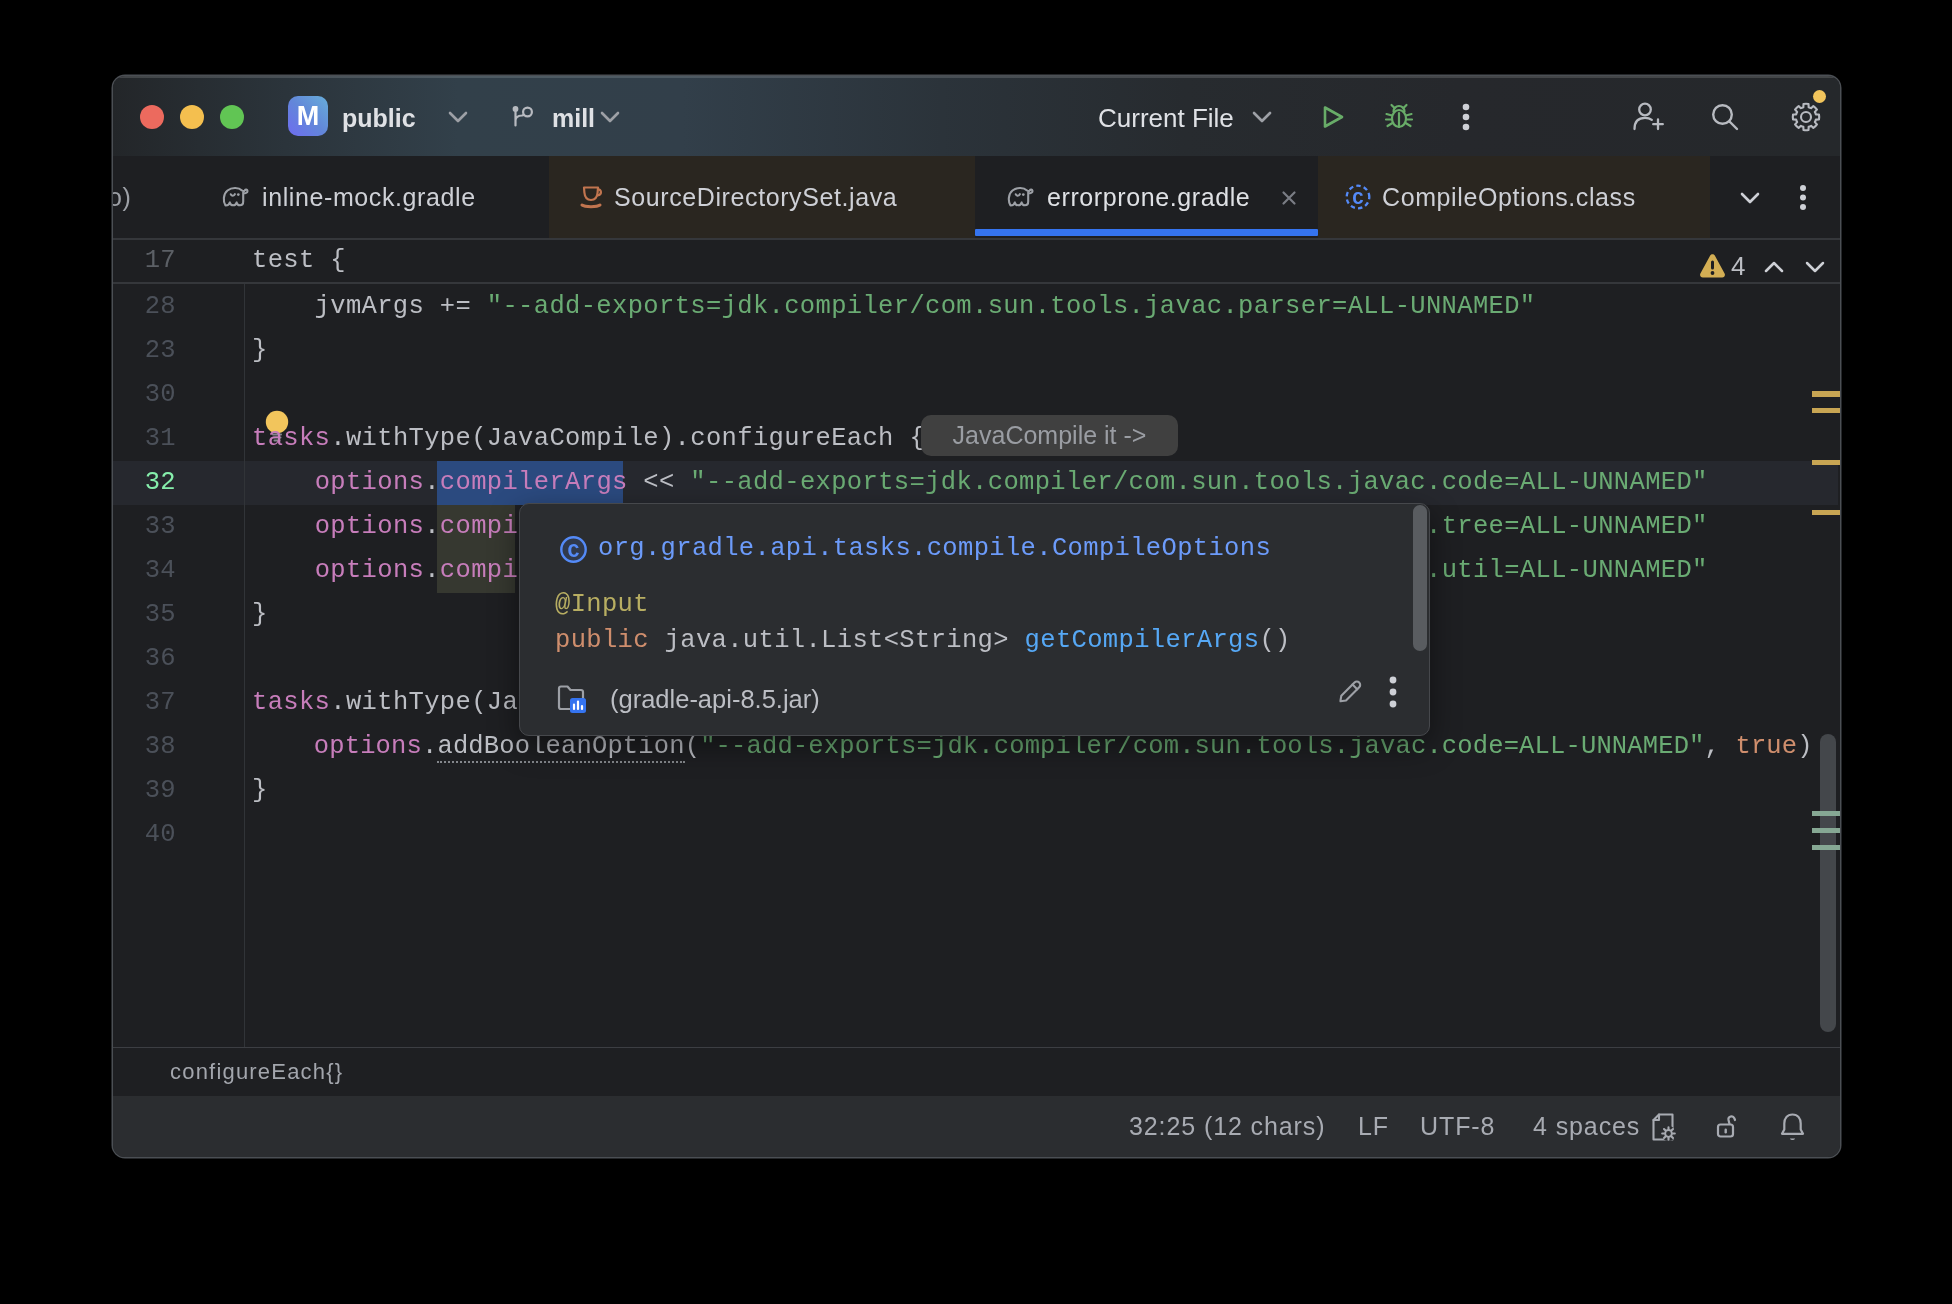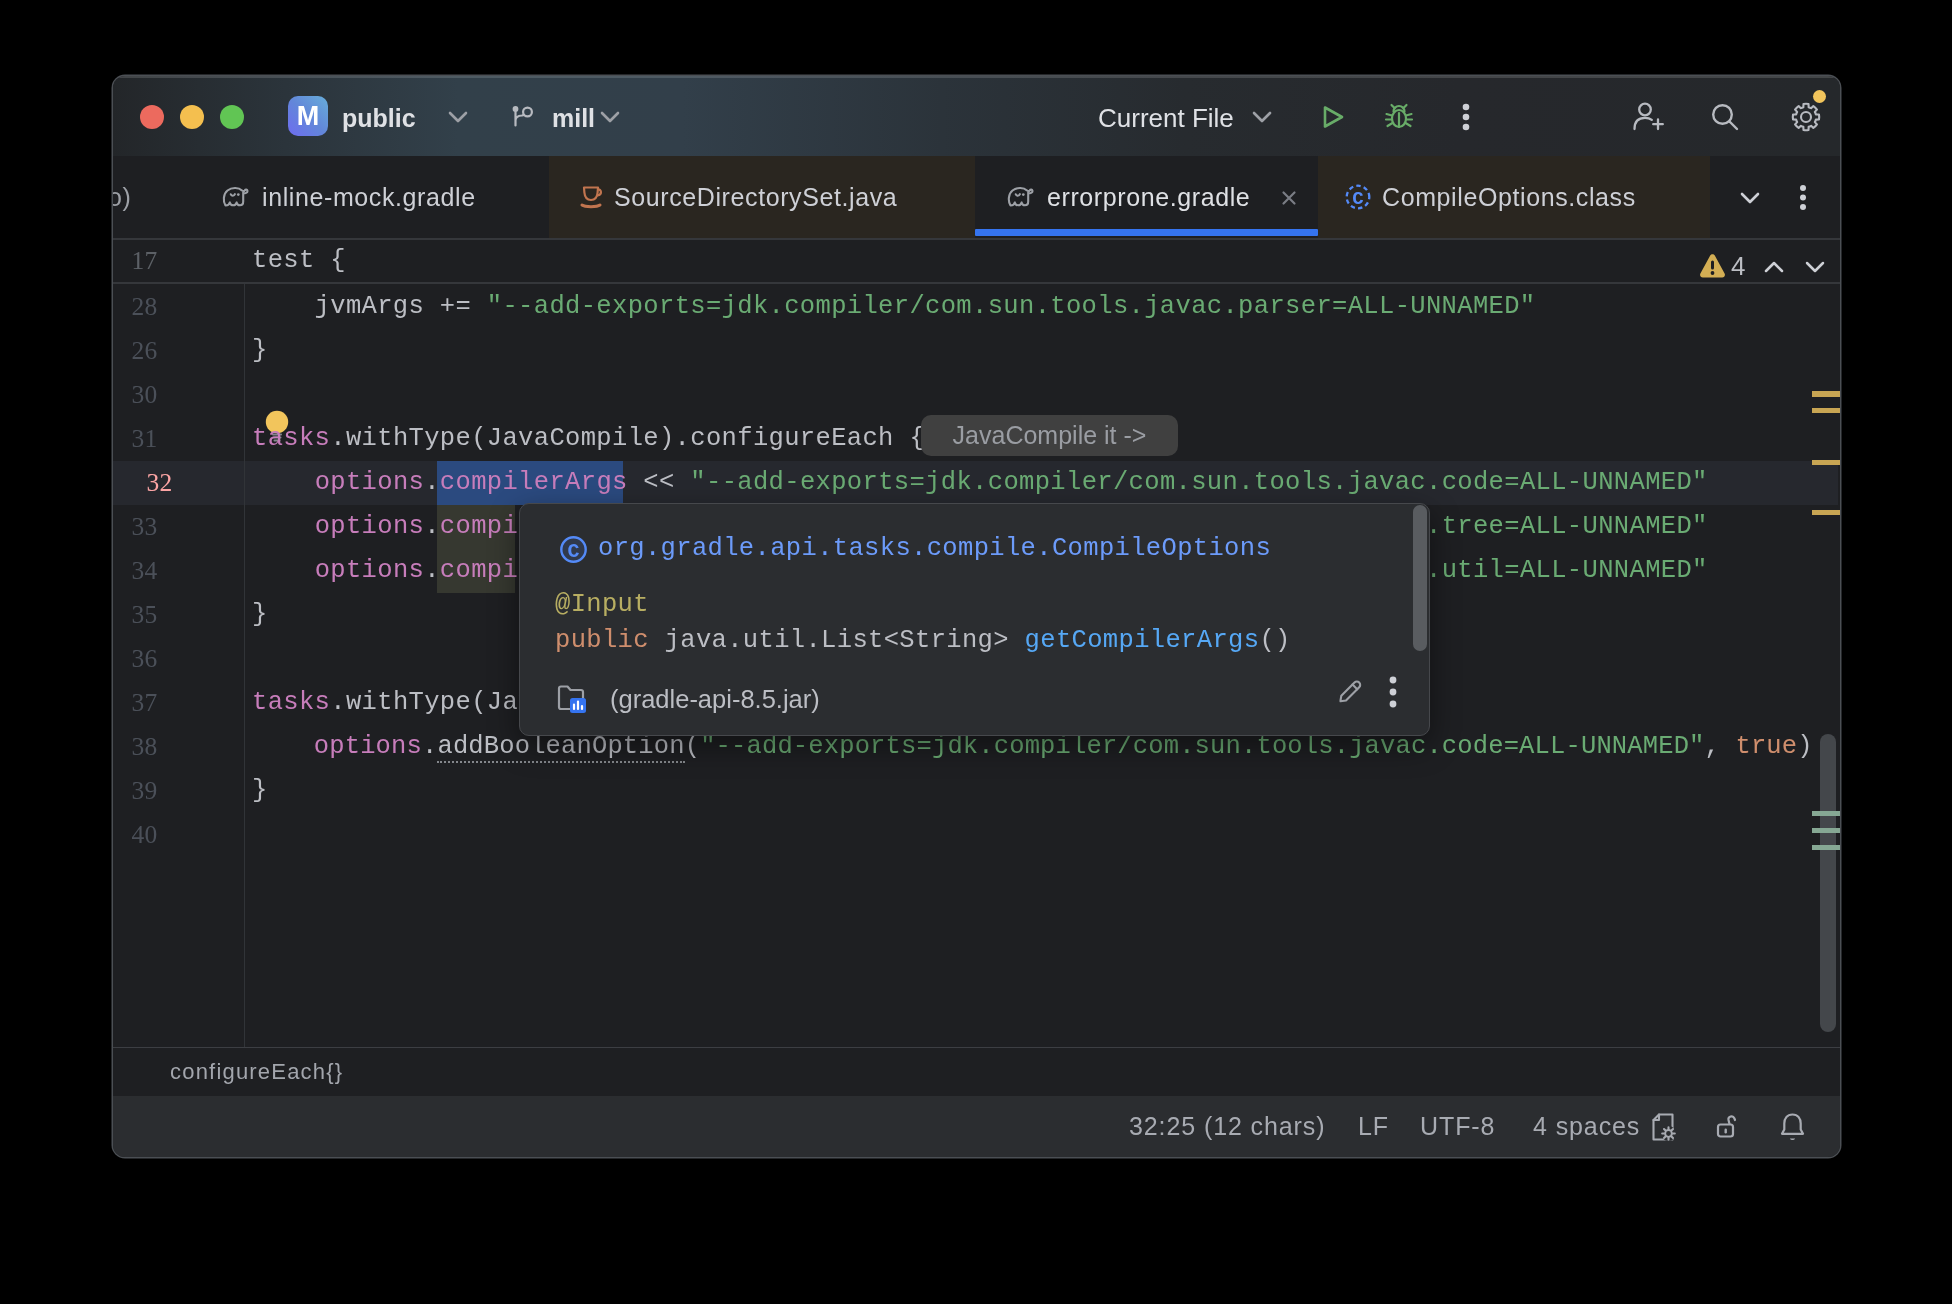--- a/index.html
+++ b/index.html
@@ -6,21 +6,21 @@
   .win{position:absolute;left:113px;top:76px;width:1727px;height:1081px;border-radius:12px;overflow:hidden;background:#1E1F22;box-shadow:0 0 0 1.5px #4b4f54;}
   .abs{position:absolute;}
   .sans{font-family:"Liberation Sans",sans-serif;}
   .mono{font-family:"Liberation Mono",monospace;}
   .titlebar{position:absolute;left:0;top:0;width:100%;height:80px;
     background:linear-gradient(90deg,#232629 0%,#2b343b 10%,#32404a 20%,#323f4a 33%,#2b333a 48%,#272b2f 62%,#26282c 78%,#25282b 100%);
     box-shadow:inset 0 2px 0 rgba(255,255,255,0.14);}
   .tl{position:absolute;top:29px;width:24px;height:24px;border-radius:50%;}
   .ttext{position:absolute;font-family:"Liberation Sans",sans-serif;font-size:26px;color:#DFE1E5;}
   .code{position:absolute;left:139px;font-family:"Liberation Mono",monospace;font-size:25.5px;line-height:44px;white-space:pre;color:#BCBEC4;letter-spacing:0.35px;}
-  .lnum{position:absolute;width:63px;text-align:center;font-family:Liberation Serif, serif;font-size:25.5px;line-height:44px;color:#4B5059;letter-spacing:0.35px;}
+  .lnum{position:absolute;width:63px;text-align:right;font-family:Liberation Mono, monospace;font-size:25.5px;line-height:44px;color:#4B5059;letter-spacing:0.35px;}
   .pink{color:#C77DBB;}
   .grn{color:#6AAB73;}
   .org{color:#CF8E6D;}
   .blu{color:#56A8F5;}
   .tabtxt{position:absolute;top:80px;height:82px;line-height:82px;font-family:"Liberation Sans",sans-serif;font-size:25px;color:#CED0D6;letter-spacing:0.6px;}
   .stat{position:absolute;font-family:"Liberation Sans",sans-serif;font-size:25px;color:#A8ABB2;line-height:61px;top:1020px;height:61px;letter-spacing:0.9px;}
 </style></head>
 <body>
 <div class="win">
 
@@ -148,24 +148,24 @@
   <div class="abs" style="left:0px;top:385px;width:1725px;height:44px;background:#26282E;"></div>
   <div class="abs" style="left:324px;top:429px;width:78px;height:88px;background:#363830;"></div>
   <div class="abs" style="left:324px;top:385px;width:186px;height:44px;background:#2B4A7F;"></div>
   <div class="abs" style="left:131px;top:208px;width:1px;height:763px;background:#313438;"></div>
   <svg class="abs" style="left:150px;top:334px;" width="30" height="32" viewBox="0 0 30 32">
     <circle cx="14" cy="12" r="11.2" fill="#F2C55C"></circle>
     <path d="M10 24.5 H18 M10.5 27.5 H17.5 M11.5 30.5 H16.5" stroke="#83868b" stroke-width="2" stroke-linecap="round" fill="none"></path>
   </svg>
 
   <div class="lnum" style="left:0;top:209px;">28</div>
-  <div class="lnum" style="left:0;top:253px;">26</div>
+  <div class="lnum" style="left:0;top:253px;">23</div>
   <div class="lnum" style="left:0;top:297px;">30</div>
   <div class="lnum" style="left:0;top:341px;">31</div>
-  <div class="lnum" style="left:15px;top:385px;color:#fca5a5;">32</div>
+  <div class="lnum" style="left:0;top:385px;color:#86efac;">32</div>
   <div class="lnum" style="left:0;top:429px;">33</div>
   <div class="lnum" style="left:0;top:473px;">34</div>
   <div class="lnum" style="left:0;top:517px;">35</div>
   <div class="lnum" style="left:0;top:561px;">36</div>
   <div class="lnum" style="left:0;top:605px;">37</div>
   <div class="lnum" style="left:0;top:649px;">38</div>
   <div class="lnum" style="left:0;top:693px;">39</div>
   <div class="lnum" style="left:0;top:737px;">40</div>
   <div class="code" style="top:209px;">    jvmArgs += <span class="grn">"--add-exports=jdk.compiler/com.sun.tools.javac.parser=ALL-UNNAMED"</span></div>
   <div class="code" style="top:253px;">}</div>

